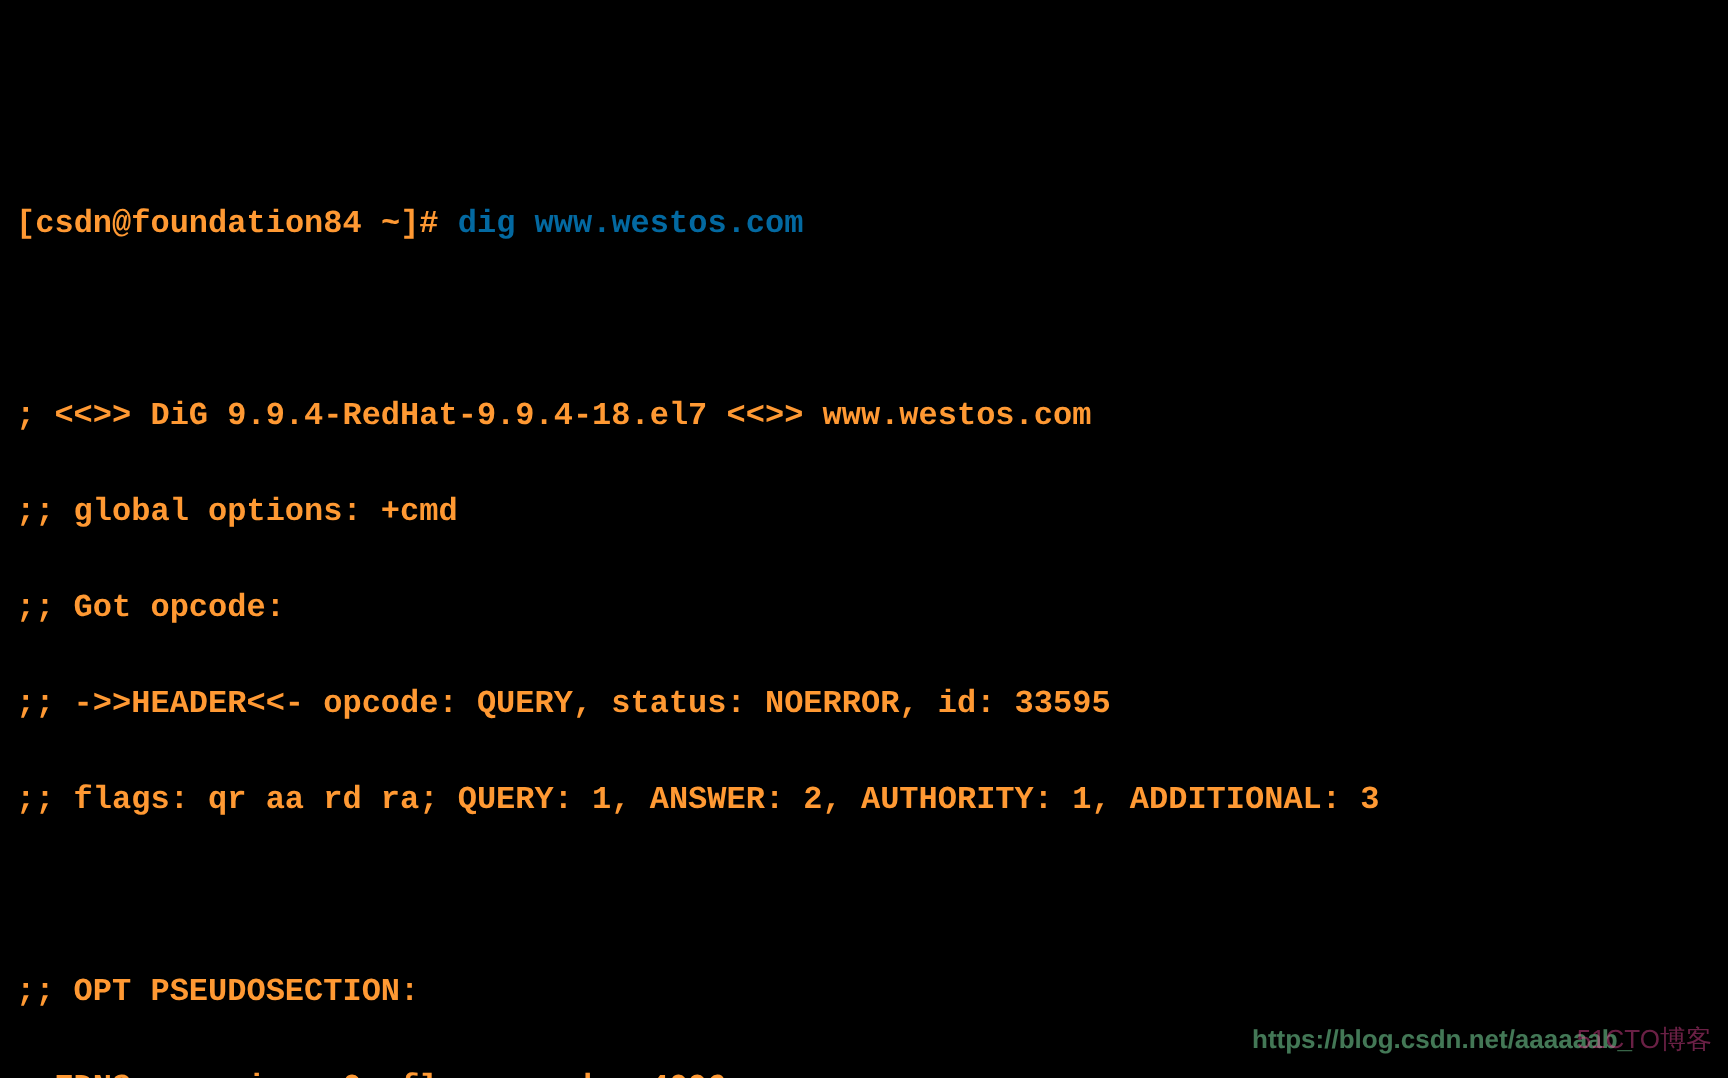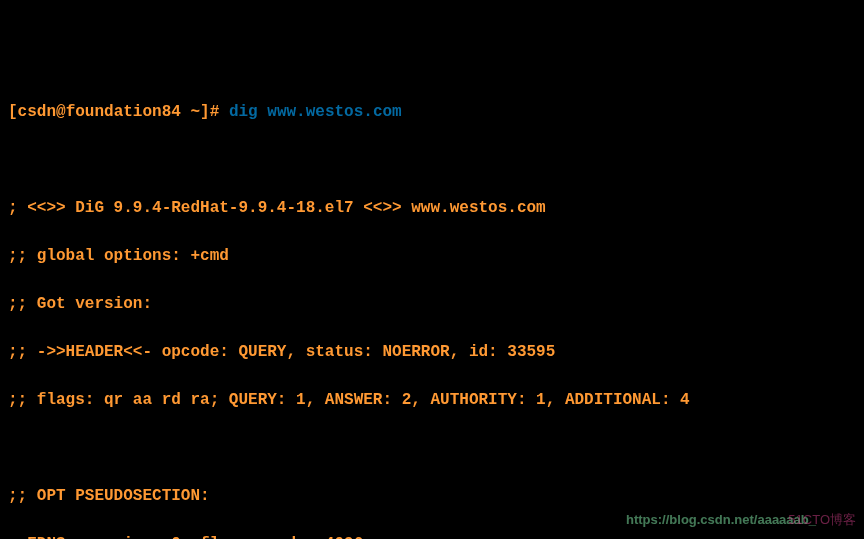--- a/index.html
+++ b/index.html
@@ -43,23 +43,23 @@
 </style>
 </head>
 <body>
 
 
 
 <span class="line"><span>[</span><span>csdn</span><span>@</span><span>foundation84</span> <span>~</span><span>]</span><span>#</span> <span class="cmd">dig www.westos.com</span></span>
 <span class="line"> </span>
 <span class="line">; &lt;&lt;&gt;&gt; DiG 9.9.4-RedHat-9.9.4-18.el7 &lt;&lt;&gt;&gt; www.westos.com</span>
 <span class="line">;; global options: +cmd</span>
-<span class="line">;; Got version:</span>
+<span class="line">;; Got opcode:</span>
 <span class="line">;; -&gt;&gt;HEADER&lt;&lt;- opcode: QUERY, status: NOERROR, id: 33595</span>
-<span class="line">;; flags: qr aa rd ra; QUERY: 1, ANSWER: 2, AUTHORITY: 1, ADDITIONAL: 4</span>
+<span class="line">;; flags: qr aa rd ra; QUERY: 1, ANSWER: 2, AUTHORITY: 1, ADDITIONAL: 3</span>
 <span class="line"> </span>
 <span class="line">;; OPT PSEUDOSECTION:</span>
 <span class="line">; EDNS: version: 0, flags:; udp: 4096</span>
 
 
 
 
 
 
 

